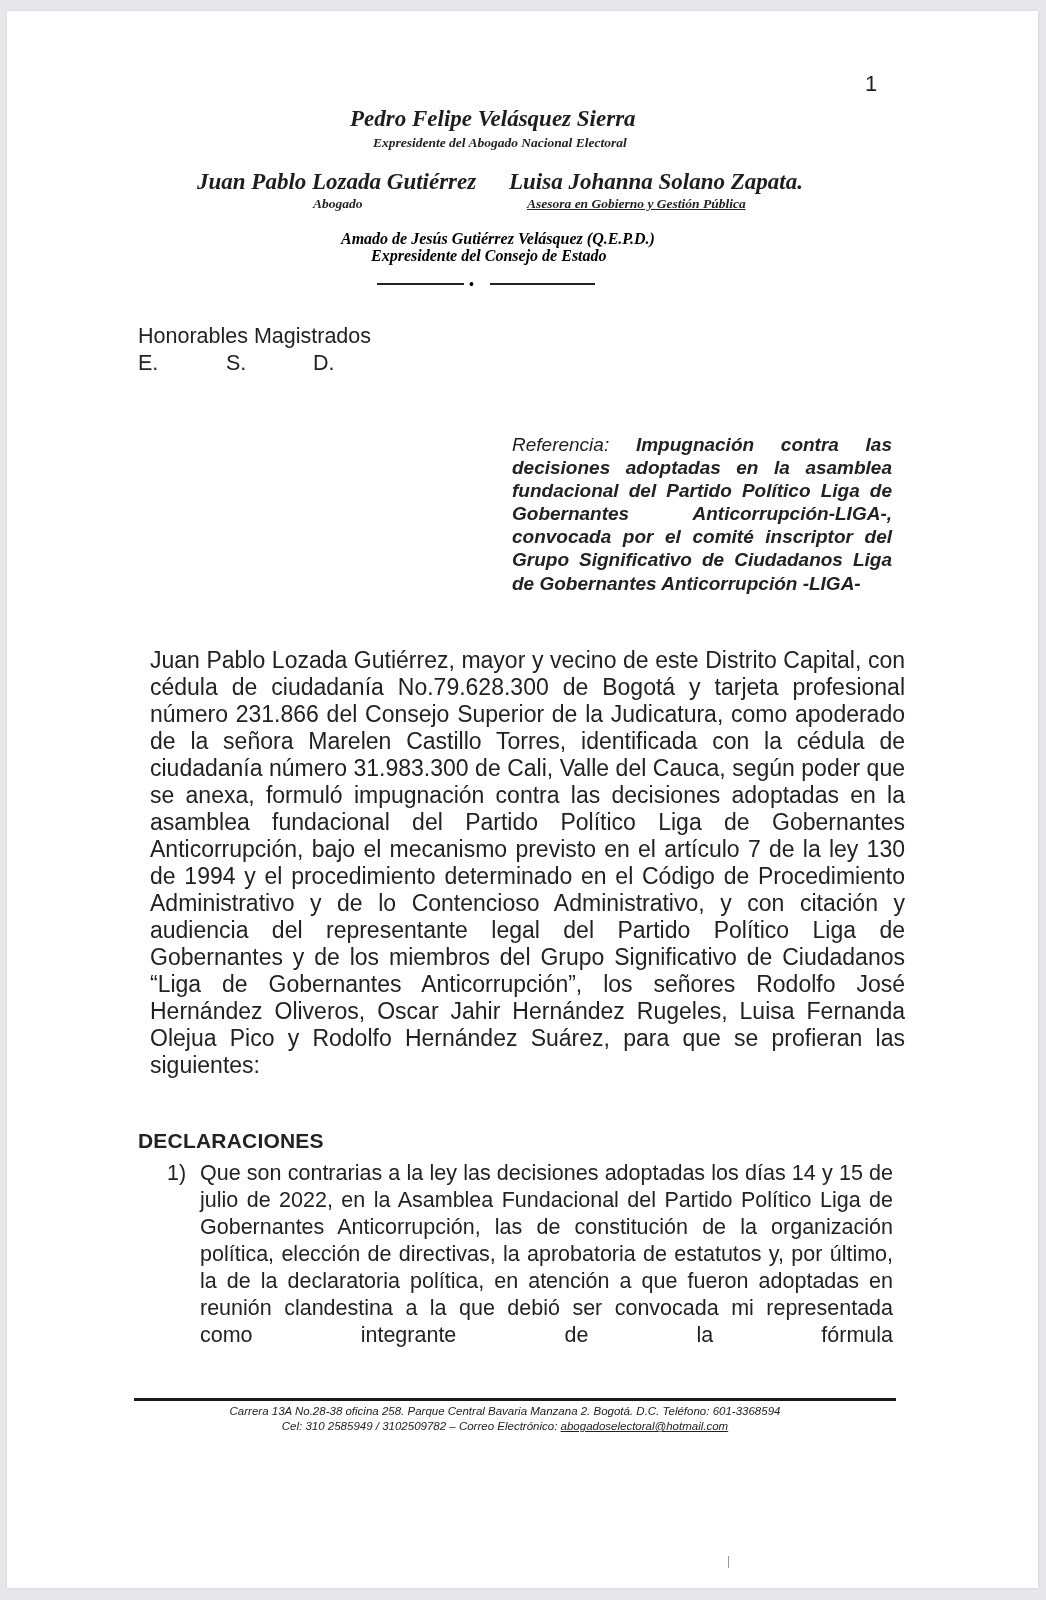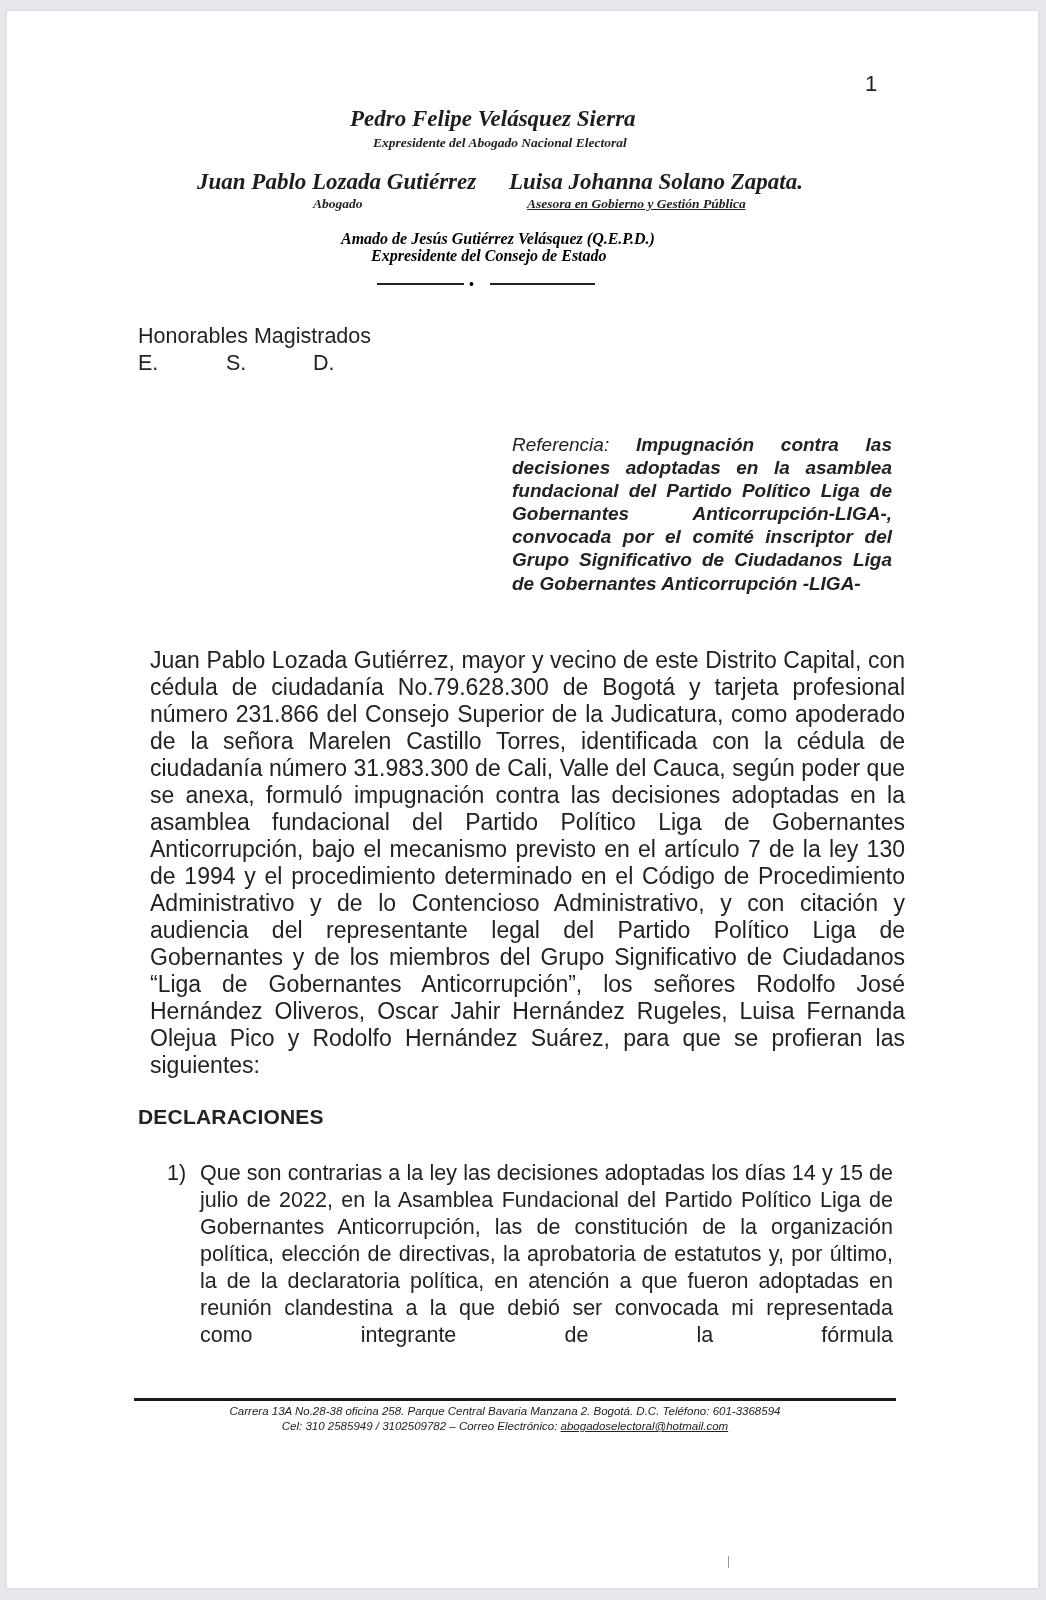--- a/index.html
+++ b/index.html
@@ -33,21 +33,21 @@
       left: 505px; top: 422px; width: 380px;
       font-size: 19px; line-height: 23.1px; text-align: justify; font-style: italic;
     }
     .ref .lbl { font-weight: normal; }
     .ref .txt { font-weight: bold; }
 
     .body-par {
       left: 131px; top: 636px; width: 755px;
       font-size: 23px; line-height: 27px; text-align: justify; margin-left: 12px;
     }
-    .heading { left: 131px; top: 1094px; font-size: 21px; font-weight: bold; letter-spacing: 0.2px; }
+    .heading { left: 131px; top: 1118px; font-size: 21px; font-weight: bold; letter-spacing: 0.2px; }
 
     .list-item { left: 160px; top: 1149px; width: 726px; }
     .list-num { position: absolute; left: 0; top: 0; font-size: 21.5px; line-height: 27px; }
     .list-text {
       position: absolute; left: 33px; top: 0; width: 693px;
       font-size: 21.5px; line-height: 27px; text-align: justify;
       text-align-last: justify;
     }
 
     .footer-rule { left: 127px; top: 1387px; width: 762px; height: 3px; background: #1a1a1a; }

